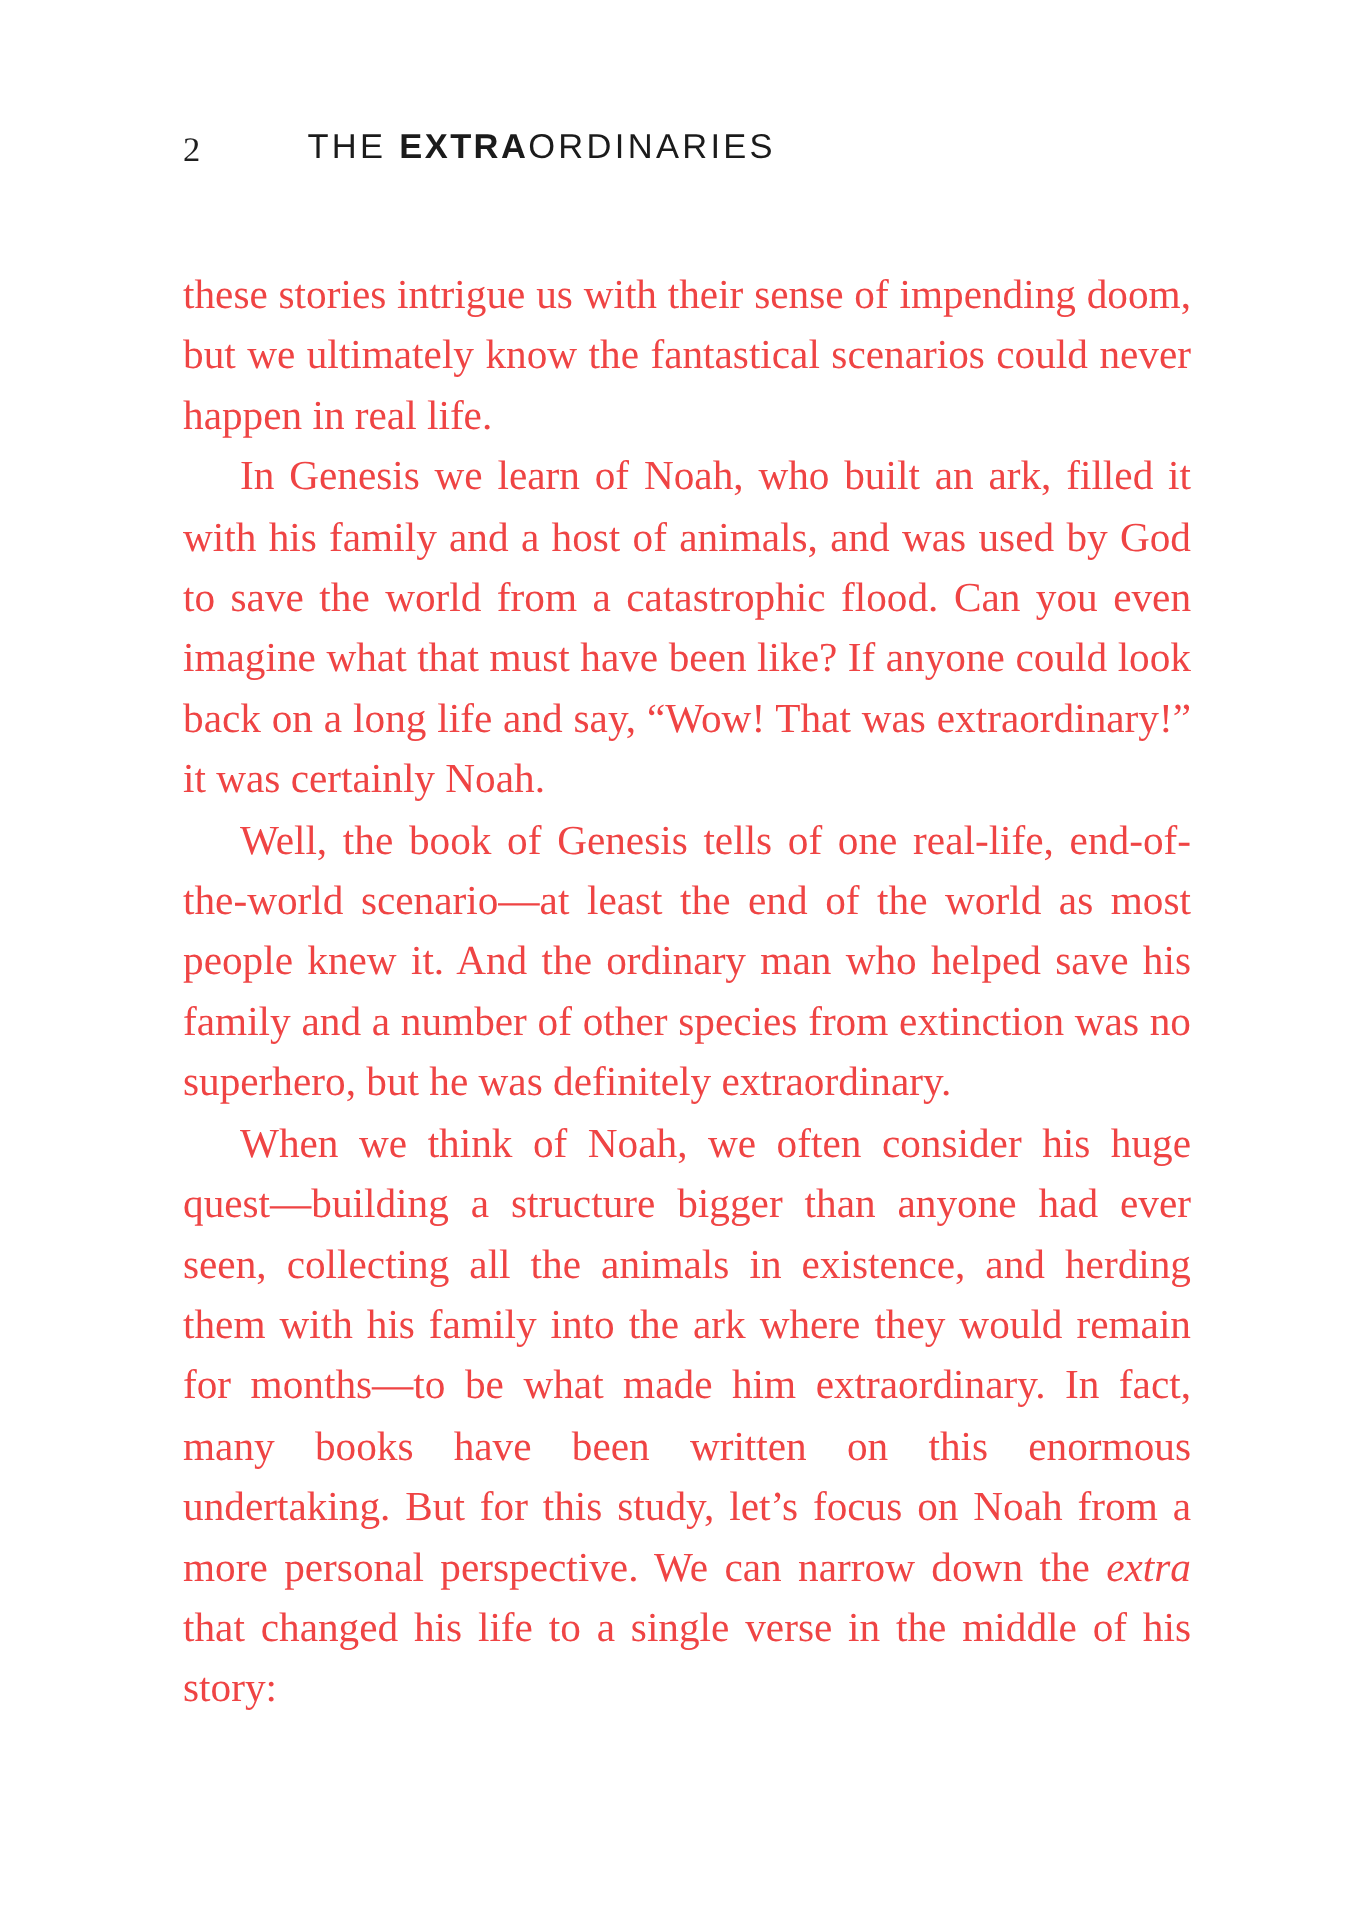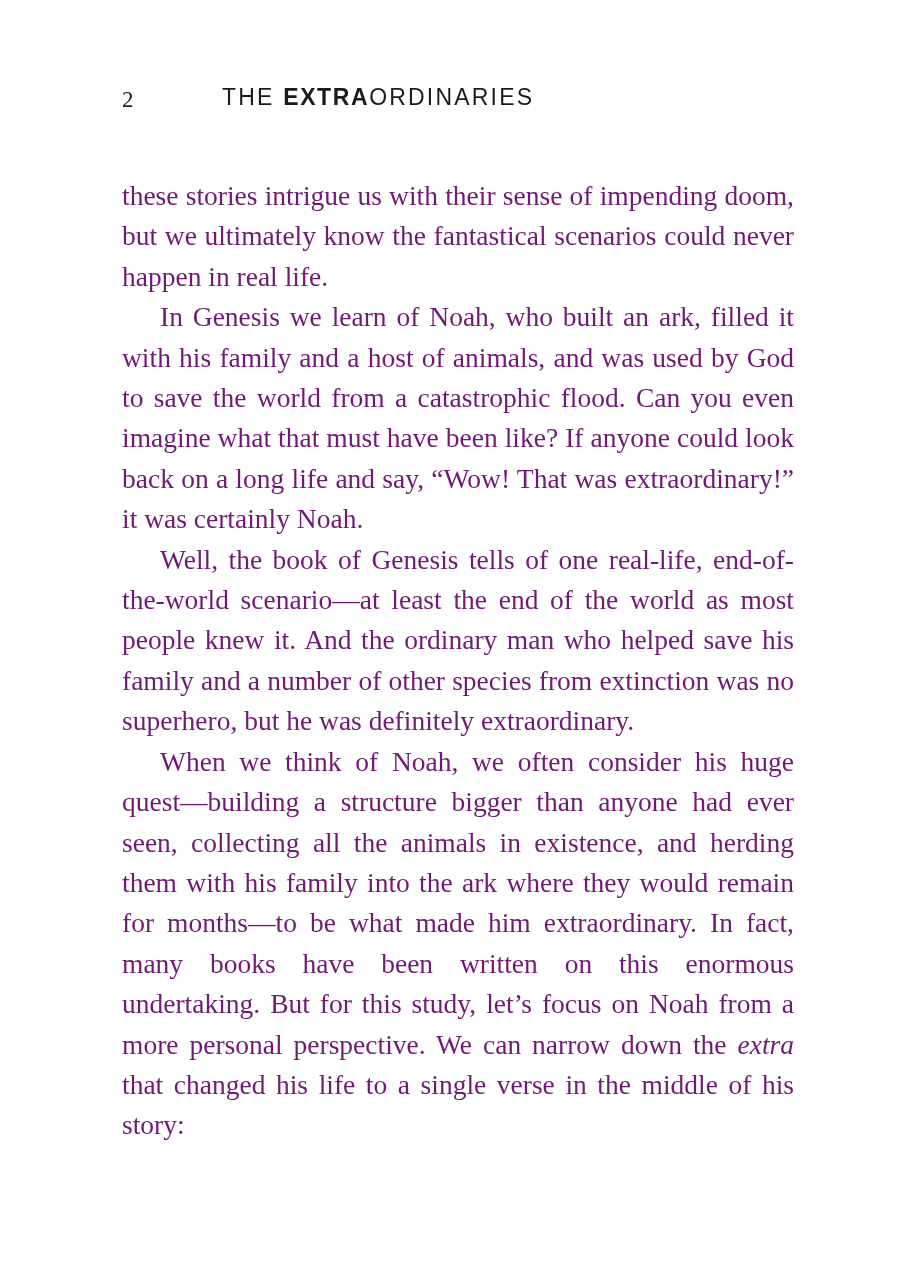--- a/index.html
+++ b/index.html
@@ -26,21 +26,21 @@
   .folio {
     position: absolute;
     left: 0;
     top: 3px;
     font-family: "Liberation Serif", serif;
     font-size: 23px;
     color: #1f1f1f;
   }
   .running-head {
     position: absolute;
-    left: 100px;
+    left: 83px;
     top: 0;
     font-family: "Liberation Sans", sans-serif;
     font-size: 23px;
     letter-spacing: 2.2px;
     color: #1b1b1b;
     font-weight: 400;
     white-space: nowrap;
   }
   .running-head .rh-bold {
     font-weight: 700;
@@ -48,21 +48,21 @@
   }
   
   .body-text {
     position: absolute;
     top: 176px;
     left: 122px;
     width: 672px;
     font-family: "Liberation Serif", serif;
     font-size: 27.5px;
     line-height: 40.4px;
-    color: #701a75;
+    color: #ef4444;
     text-align: justify;
     text-justify: inter-word;
   }
   .body-text p {
     margin: 0;
     padding: 0;
   }
   .body-text p.indent {
     text-indent: 38px;
   }

